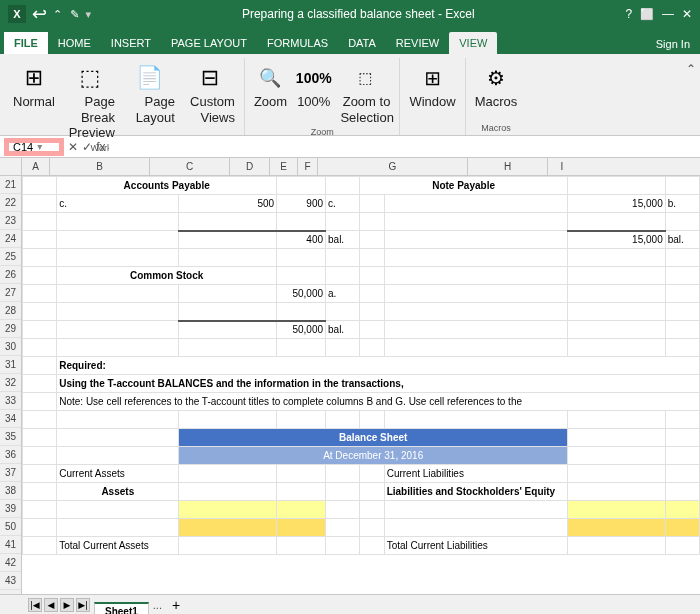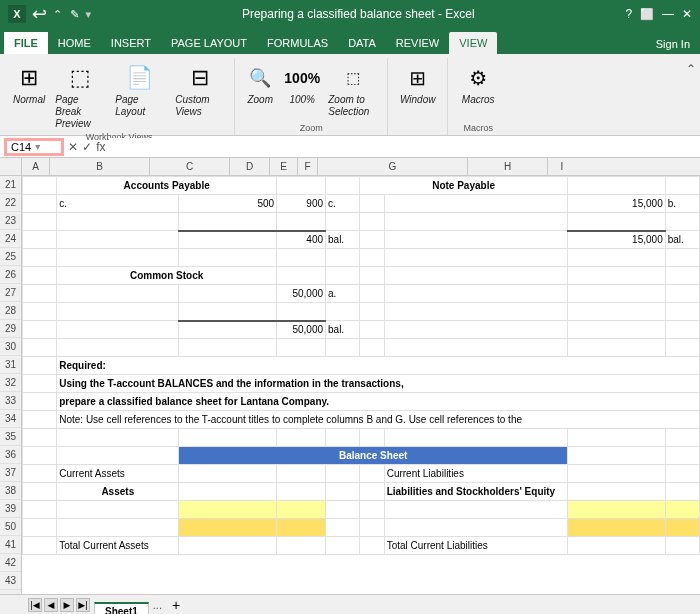--- a/index.html
+++ b/index.html
@@ -89,26 +89,25 @@
     }
     .ribbon-btn .icon-large {
       width: 32px;
       height: 32px;
       display: flex;
       align-items: center;
       justify-content: center;
       font-size: 22px;
     }
     .ribbon-btn .btn-label {
-      font-size: 10px;
-      text-align: left;
+      font-size: 13px;
+      text-align: right;
       line-height: 1.2;
       color: #222;
       max-width: 50px;
-      font-style: italic;
     }
     .ribbon-small-group {
       display: flex;
       flex-direction: column;
       gap: 2px;
       justify-content: center;
     }
     .ribbon-check {
       display: flex;
       align-items: center;
@@ -123,21 +122,21 @@
       display: flex;
       align-items: center;
       height: 22px;
       border-bottom: 1px solid #c8c8c8;
       background: #fff;
       padding: 0 4px;
       gap: 4px;
     }
     .cell-name-box {
       width: 60px;
-      border: 3px solid #fca5a5;
+      border: 5px solid #fca5a5;
       height: 18px;
       padding: 0 4px;
       font-size: 11px;
       display: flex; align-items: center;
     }
     .formula-icons { display: flex; gap: 4px; color: #555; font-size: 12px; }
     .formula-input { flex: 1; height: 18px; border: none; outline: none; font-size: 11px; padding: 0 4px; }
 
     
     .spreadsheet {
@@ -546,24 +545,20 @@
         <tr>
           <td></td>
           <td colspan="8" class="bold">Required:</td>
         </tr>
 
         <tr>
           <td></td>
           <td colspan="8" class="bold">Using the T-account BALANCES and the information in the transactions,</td>
         </tr>
 
-        <tr>
-          <td></td>
-          <td colspan="8" class="bold">prepare a classified balance sheet for Lantana Company.</td>
-        </tr>
 
         <tr>
           <td></td>
           <td colspan="8">Note: Use cell references to the T-account titles to complete columns B and G.  Use cell references to the</td>
         </tr>
 
 
         <tr>
           <td></td>
           <td></td>
@@ -578,20 +573,27 @@
 
 
         <tr>
           <td></td>
           <td></td>
           <td class="bg-blue" colspan="5">Balance Sheet</td>
           <td></td>
           <td></td>
         </tr>
 
+        <tr>
+          <td></td>
+          <td></td>
+          <td class="bg-blue-light" colspan="5">At December 31, 2016</td>
+          <td></td>
+          <td></td>
+        </tr>
 
         <tr>
           <td></td>
           <td>Current Assets</td>
           <td></td>
           <td></td>
           <td></td>
           <td></td>
           <td>Current Liabilities</td>
           <td></td>

